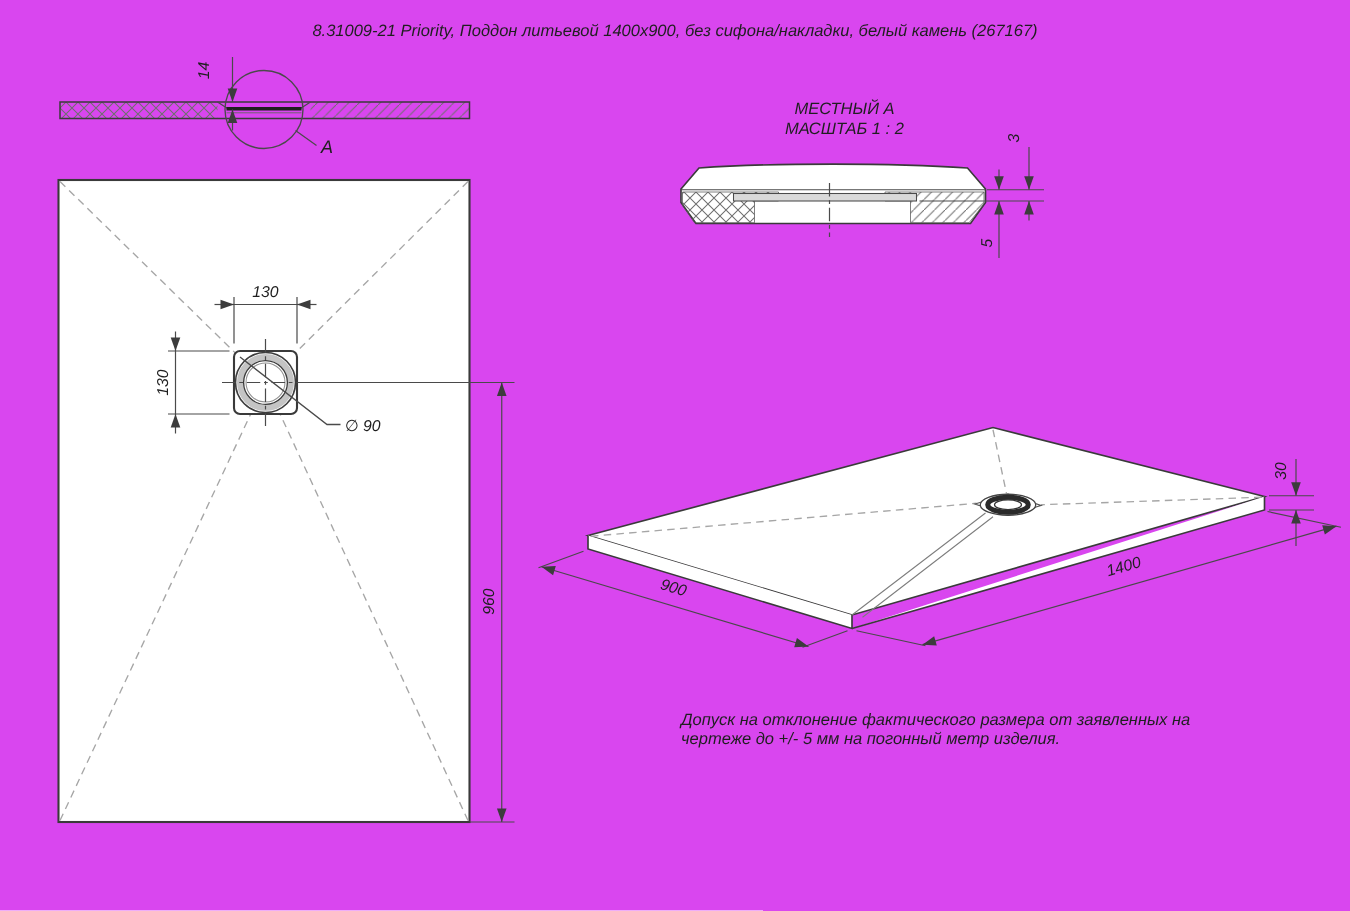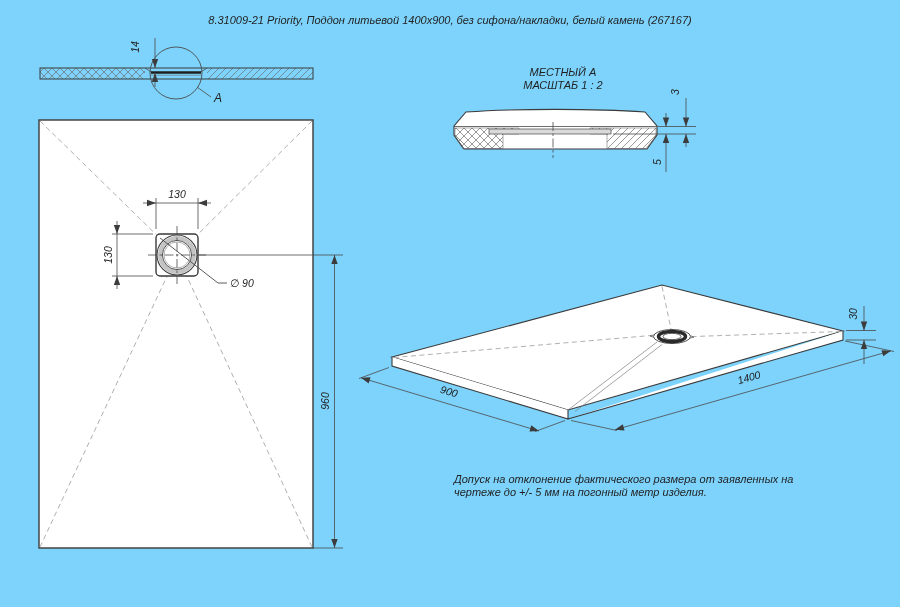--- a/index.html
+++ b/index.html
@@ -1,16 +1,16 @@
 <!DOCTYPE html>
 <html><head>
 <meta charset="utf-8">
 <style>
   html,body{margin:0;padding:0;background:#ffffff;}
-  .page{width:900px;height:607px;position:relative;background:#7dd3fc;overflow:hidden;}
+  .page{width:900px;height:607px;position:relative;background:#d946ef;overflow:hidden;}
   svg{display:block;}
   .t{font-family:"Liberation Sans","DejaVu Sans",sans-serif;font-style:italic;fill:#1f1f1f;}
   .title-t{font-size:11px;}
   .dim-t{font-size:10.5px;}
   .note-t{font-size:11px;}
   .view-t{font-size:11px;}
   .lbl-t{font-size:12px;}
   .ln{stroke:#3a3a3a;stroke-width:1.2;fill:none;}
   .ln-thin{stroke:#4a4a4a;stroke-width:0.8;fill:none;}
   .ln-dash{stroke:#a6a6a6;stroke-width:0.9;fill:none;stroke-dasharray:5 3.5;}

